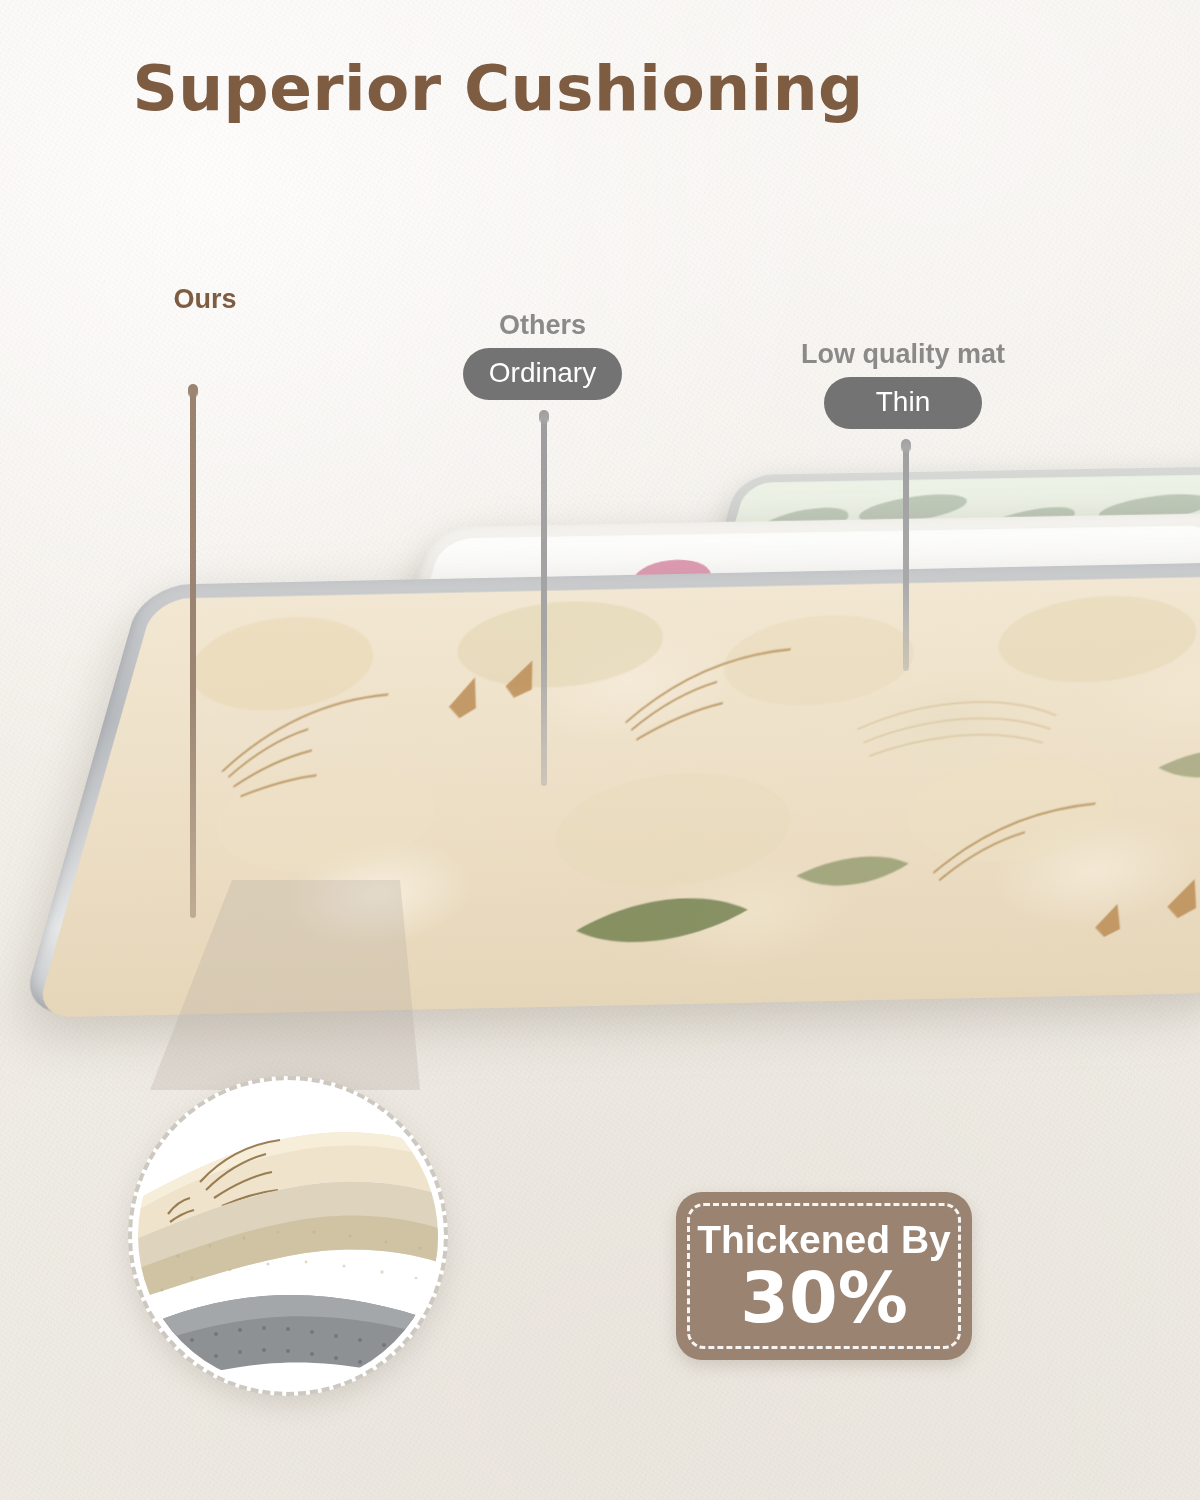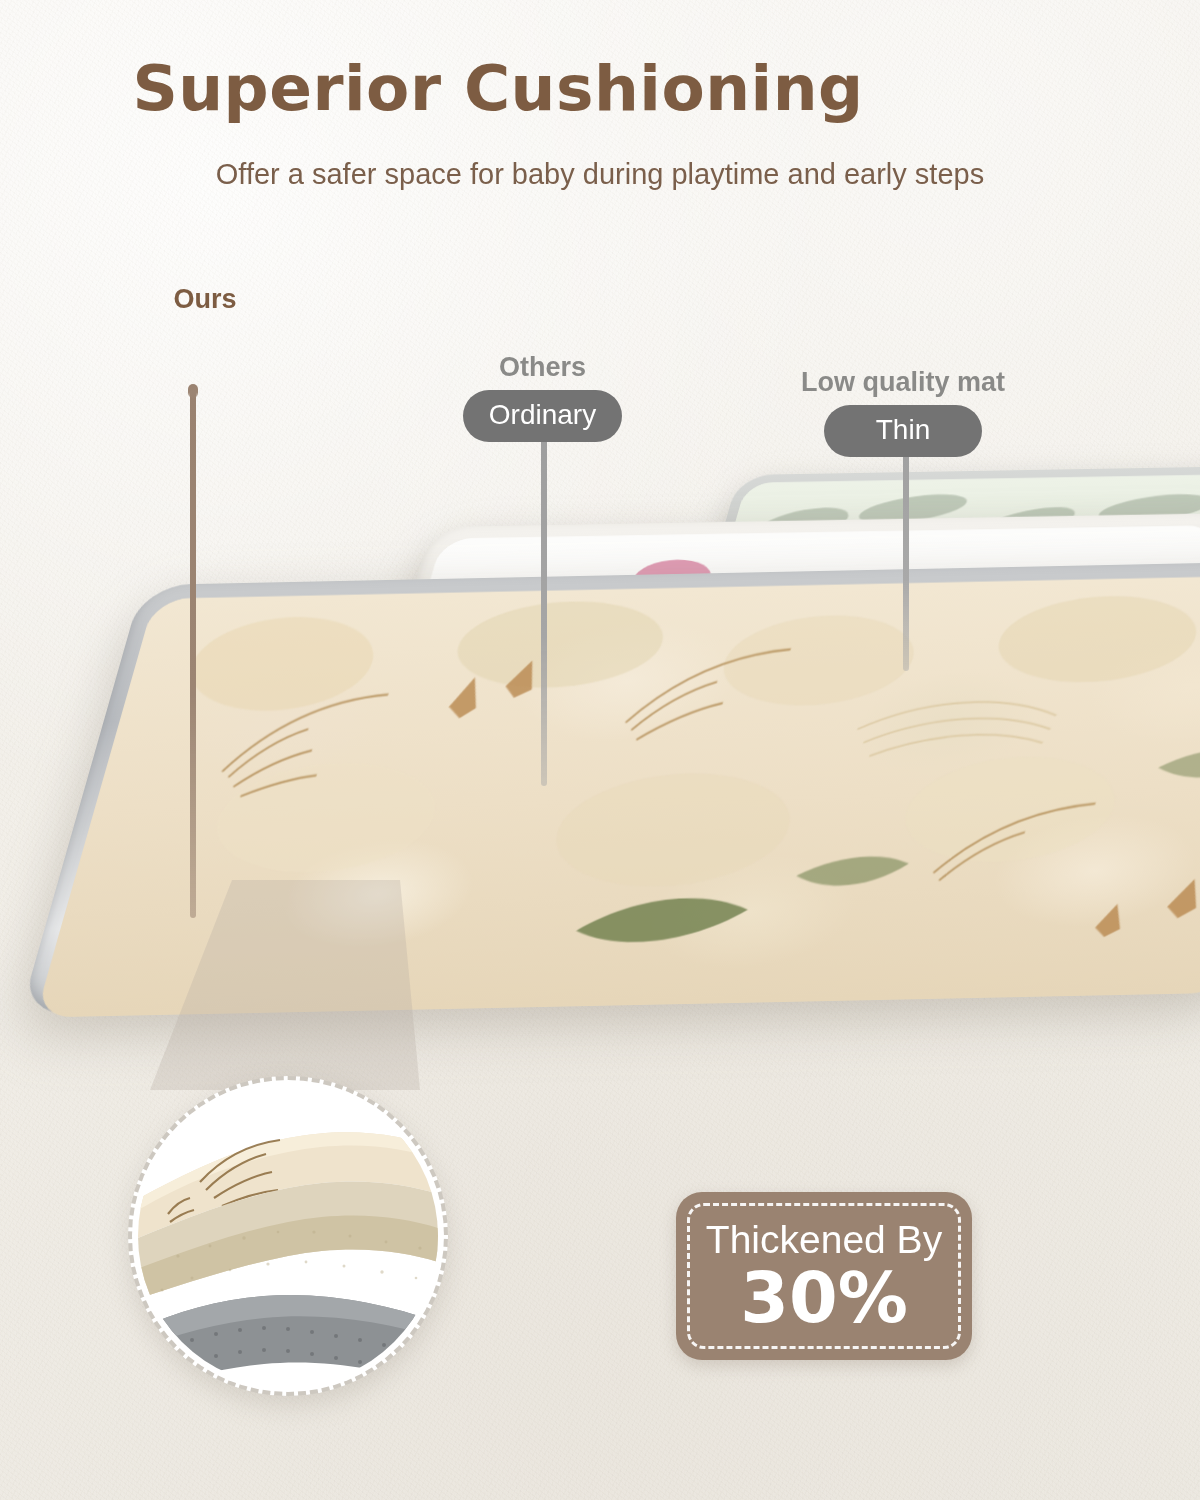--- a/index.html
+++ b/index.html
@@ -44,22 +44,22 @@
   .callout .cap {
     font-size:27px; font-weight:600; white-space:nowrap; line-height:1;
     margin-bottom:9px;
   }
   .pill {
     display:inline-block; border-radius:999px;
     font-size:28px; color:#ffffff; line-height:1;
     padding:11px 26px 13px; white-space:nowrap;
   }
   #callout-ours     { left:110px; top:286px; width:190px; }
-  #callout-others   { left:440px; top:312px; width:205px;margin-top:42px; }
-  #callout-lowmat   { left:772px; top:341px; width:262px;margin-top:28px; }
+  #callout-others   { left:440px; top:312px; width:205px; }
+  #callout-lowmat   { left:772px; top:341px; width:262px; }
   #callout-ours   .cap { color:#7d5c42; }
   #callout-others .cap,
   #callout-lowmat .cap { color:#8a8a88; }
 
   
   .leader { position:absolute; width:6px; border-radius:3px; }
   #leader-ours   { left:190px; top:388px;  height:530px;
       background:linear-gradient(to bottom,#9a8270 0%,#9c8573 58%,rgba(156,133,115,.55) 100%); }
   #leader-others { left:541px; top:414px;  height:372px;
       background:linear-gradient(to bottom,#9d9d9d 0%,#a6a6a6 60%,rgba(166,166,166,.45) 100%); }
@@ -197,39 +197,38 @@
     position:absolute; left:676px; top:1192px; width:296px; height:168px;
     background:#9a8371; border-radius:26px;
     display:flex; flex-direction:column; align-items:center; justify-content:center;
     box-shadow:0 6px 16px rgba(140,125,110,.28);
   }
   #badge-thickened::after {
     content:""; position:absolute; inset:11px;
     border:3px dashed rgba(255,255,255,.92); border-radius:17px;
   }
   #badge-thickened .line1 {
-    position:relative; z-index:1; color:#fff; font-size:39px; font-weight:400;
+    position:relative; z-index:1; color:#fff; font-size:39px; font-weight:700;
     line-height:1; white-space:nowrap; margin-bottom:4px;
   }
   #badge-thickened .line2 {
     position:relative; z-index:1; color:#fff; font-size:70px; font-weight:700;
     line-height:1; white-space:nowrap;
     font-family:"DejaVu Sans", sans-serif;
   }
 </style>
 </head>
 <body>
 
 <div class="page">
 
   <div class="bg"></div>
   <div class="bg-noise"></div>
 
   <div class="title">Superior Cushioning</div>
-  <div class="subtitle">Offer a safer space for baby during playtime and early steps</div>
 
   <div class="stack">
 
     <div class="mat" id="mat-thin">
       <div class="binding"></div>
       <div class="pad"></div>
       <div class="puffs"></div>
       <svg class="pad" viewBox="0 0 580 232" preserveAspectRatio="none">
         <g fill="#9aa894" opacity=".55">
           <ellipse cx="70" cy="44" rx="46" ry="15" transform="rotate(-10 70 44)"></ellipse>

